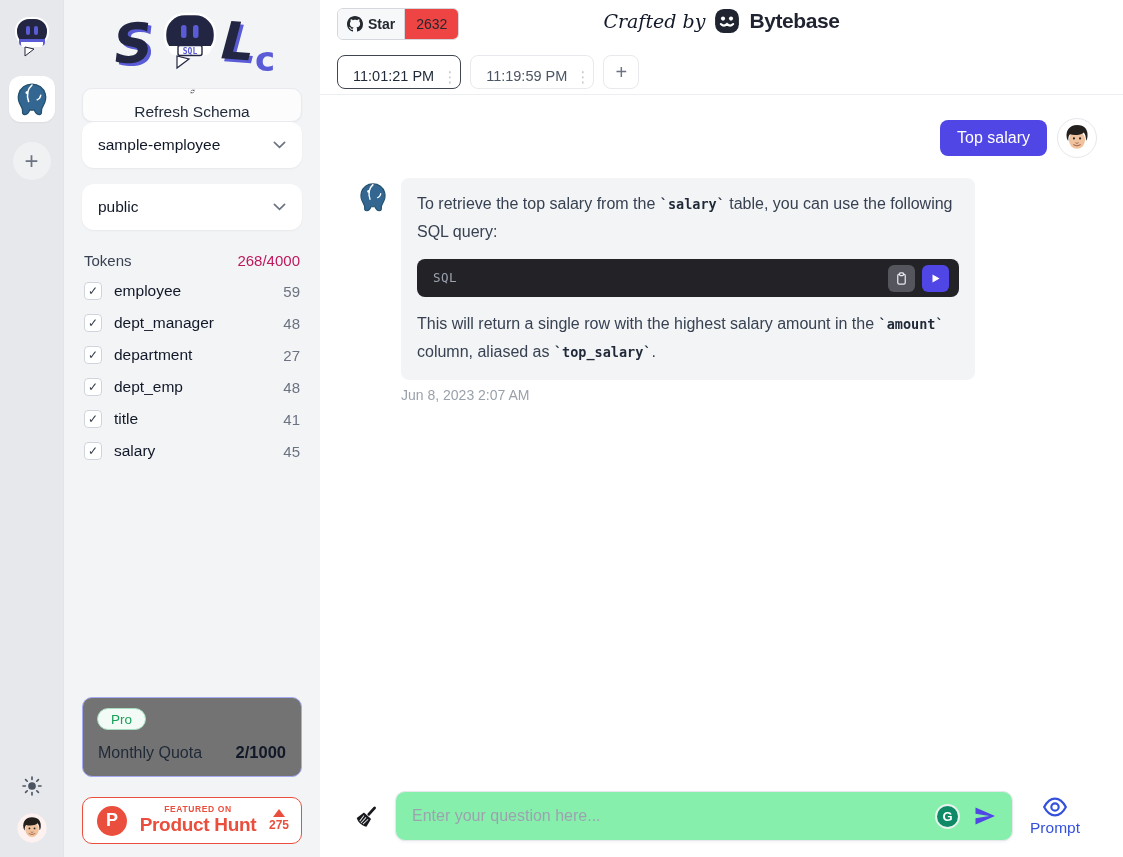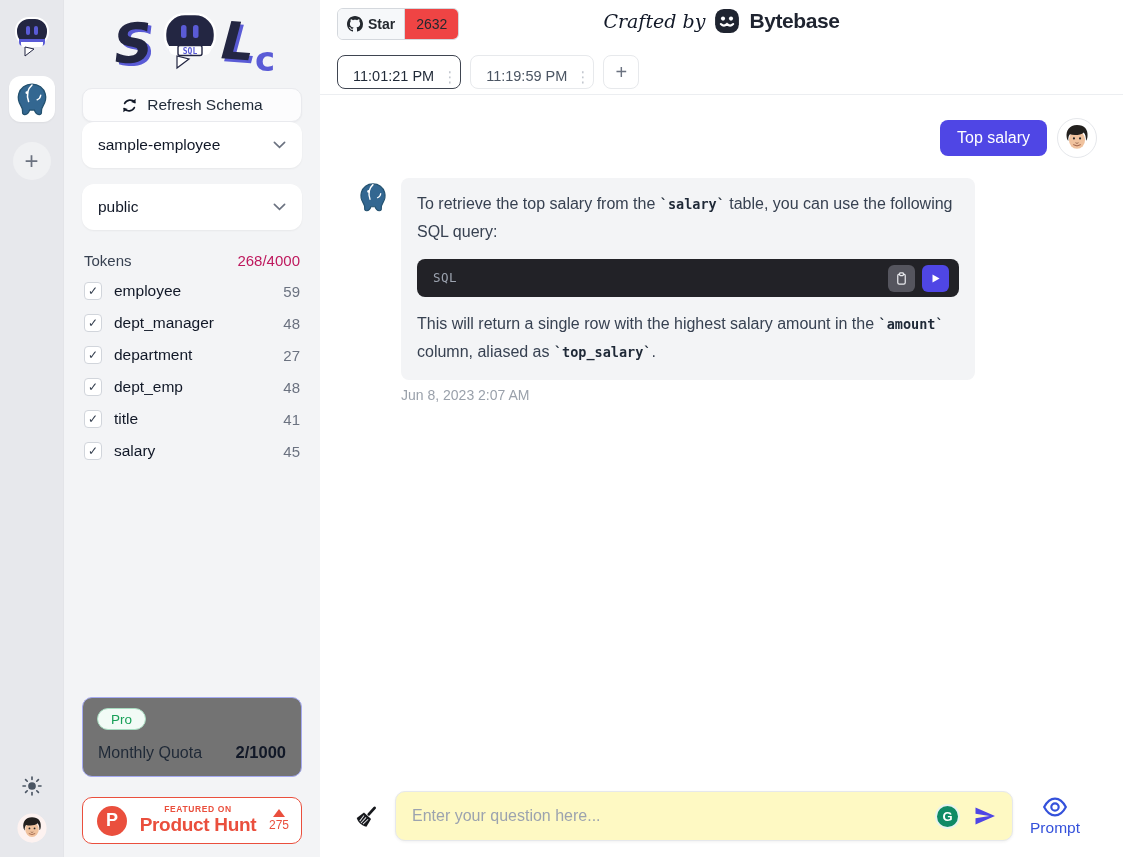--- a/index.html
+++ b/index.html
@@ -12,21 +12,21 @@
   .rail-bot { width:40px; height:44px; margin-bottom:16px; cursor:pointer; }
   .rail-pg { width:46px; height:46px; background:#fff; border-radius:12px; display:grid; place-items:center; box-shadow:0 1px 2px rgba(0,0,0,.05); cursor:pointer; }
   .rail-add { width:38px; height:38px; margin-top:20px; border-radius:50%; background:#f0f1f3; color:#6b7280; font-size:24px; font-weight:300; display:grid; place-items:center; cursor:pointer; line-height:1; }
   .rail-bottom { margin-top:auto; display:flex; flex-direction:column; align-items:center; gap:16px; padding-bottom:14px; }
   .sun-btn { width:22px; height:22px; cursor:pointer; }
   .rail-user { width:30px; height:30px; border-radius:50%; overflow:hidden; cursor:pointer; }
 
   
   .sidebar { width:256px; background:#f3f4f6; display:flex; flex-direction:column; padding:0 18px 13px; flex-shrink:0; }
   .logo-wrap { height:88px; display:grid; place-items:center; }
-  .refresh-btn { height:34px; background:#fcfcfd; border:1px solid #e9eaee; border-radius:10px; display:flex; align-items:center; justify-content:center; gap:9px; font-size:15.5px; color:#1f2937; box-shadow:0 1px 2px rgba(0,0,0,.04); cursor:pointer; }
+  .refresh-btn { height:34px; background:#fcfcfd; border:1px solid #e9eaee; border-radius:10px; display:flex; align-items:center; justify-content:center; gap:9px; font-size:15.5px; color:#1f2937; box-shadow:0 1px 2px rgba(0,0,0,.04); cursor:pointer;flex-direction:column; }
   .select { height:46px; background:#fff; border-radius:12px; display:flex; align-items:center; justify-content:space-between; padding:0 16px; font-size:15.5px; color:#111827; box-shadow:0 1px 2px rgba(0,0,0,.05); cursor:pointer; }
   .select:nth-of-type(1){ margin-top:19px; }
   .sel-2 { margin-top:16px; }
   .tokens-row { margin-top:22px; display:flex; justify-content:space-between; font-size:15px; color:#374151; padding:0 2px; }
   .tokens-row b { font-weight:400; color:#be185d; }
   .table-list { margin-top:6px; }
   .table-row { height:32px; display:flex; align-items:center; padding:0 2px; }
   .cbx { width:18px; height:18px; background:#fff; border:1px solid #d1d5db; border-radius:4px; display:grid; place-items:center; font-size:12px; color:#374151; cursor:pointer; line-height:1; }
   .t-name { margin-left:12px; font-size:15.5px; color:#111827; }
   .t-tok { margin-left:auto; font-size:15px; color:#6b7280; }
@@ -36,21 +36,21 @@
   .quota-row { margin-top:13px; display:flex; justify-content:space-between; align-items:baseline; padding:0 1px; }
   .quota-label { font-size:16px; color:#1f2937; }
   .quota-value { font-size:16.5px; font-weight:600; color:#111827; }
   .ph-badge { margin-top:20px; border:1.5px solid #ea4f3d; background:#fff; border-radius:10px; height:47px; display:flex; align-items:center; padding:0 12px 0 14px; gap:10px; cursor:pointer; }
   .ph-logo { width:30px; height:30px; border-radius:50%; background:#ea4f3d; color:#fff; font-weight:bold; font-size:18px; display:grid; place-items:center; }
   .ph-mid { flex:1; display:flex; flex-direction:column; align-items:center; line-height:1.1; }
   .ph-eyebrow { font-size:8.5px; font-weight:bold; letter-spacing:.6px; color:#ea4f3d; }
   .ph-name { font-size:19px; font-weight:800; color:#ea4f3d; letter-spacing:-.3px; }
   .ph-vote { display:flex; flex-direction:column; align-items:center; gap:1px; }
   .ph-tri { width:0; height:0; border-left:6px solid transparent; border-right:6px solid transparent; border-bottom:8px solid #ea4f3d; }
-  .ph-count { font-size:12px; font-weight:normal; color:#ea4f3d; }
+  .ph-count { font-size:12px; font-weight:bold; color:#ea4f3d; }
 
   
   .main { flex:1; display:flex; flex-direction:column; background:#fff; min-width:0; }
   .main-header { padding:10px 16px 5px 17px; border-bottom:1px solid #eceef1; position:relative; }
   .hdr-row1 { display:flex; align-items:center; height:28px; }
   .star-btn { display:flex; height:32px; border:1px solid #d4d8dd; border-radius:6px; overflow:hidden; font-size:14px; font-weight:600; color:#24292f; cursor:pointer; }
   .star-left { display:flex; align-items:center; gap:5px; padding:0 9px; background:#f6f8fa; border-right:1px solid #d4d8dd; }
   .star-right { padding:0 11px; background:#ef4444; display:flex; align-items:center; font-weight:400; }
   .crafted { position:absolute; left:0; right:0; top:8px; display:flex; justify-content:center; align-items:center; gap:9px; pointer-events:none; }
   .crafted-by { font-family:"DejaVu Serif", serif; font-style:italic; font-size:19px; color:#111827; }
@@ -77,21 +77,21 @@
   .code-actions { margin-left:auto; display:flex; gap:7px; }
   .btn-copy { width:27px; height:27px; background:#55555e; border-radius:6px; display:grid; place-items:center; cursor:pointer; border:none; }
   .btn-run { width:27px; height:27px; background:#4f46e5; border-radius:6px; display:grid; place-items:center; cursor:pointer; border:none; }
   .code-body { background:#2b2e37; padding:14px 16px 17px; font-family:"DejaVu Sans Mono", monospace; font-size:14.5px; line-height:21px; white-space:pre; }
   .kw { color:#d36ee0; } .fn { color:#61afef; } .pl { color:#b8bec9; }
   .timestamp { margin:7px 0 0 43px; color:#9aa1ab; font-size:14px; }
 
   
   .composer { display:flex; align-items:center; padding:8px 40px 16px 33px; gap:14px; }
   .broom-btn { width:28px; height:30px; cursor:pointer; background:none; border:none; display:grid; place-items:center; }
-  .input-wrap { flex:1; height:50px; background:#fef9c3; border:1px solid #e6e8ec; border-radius:10px; box-shadow:0 1px 3px rgba(0,0,0,.06); display:flex; align-items:center; padding:0 12px 0 16px; gap:10px; }
+  .input-wrap { flex:1; height:50px; background:#86efac; border:1px solid #e6e8ec; border-radius:10px; box-shadow:0 1px 3px rgba(0,0,0,.06); display:flex; align-items:center; padding:0 12px 0 16px; gap:10px; }
   .q-input { flex:1; border:none; outline:none; font-size:16px; font-family:"Liberation Sans", sans-serif; color:#111827; background:transparent; }
   .q-input::placeholder { color:#9ca3af; }
   .grammarly { width:25px; height:25px; border-radius:50%; background:#0f8a66; color:#fff; font-size:13px; font-weight:bold; display:grid; place-items:center; cursor:pointer; border:2px solid #e8f3ee; }
   .send-btn { width:30px; height:30px; display:grid; place-items:center; cursor:pointer; background:none; border:none; }
   .prompt-btn { width:56px; display:flex; flex-direction:column; align-items:center; gap:1px; color:#3451db; cursor:pointer; background:none; border:none; font-family:"Liberation Sans", sans-serif; }
   .prompt-label { font-size:15.5px; color:#3451db; }
 </style>
 </head>
 <body>
 

